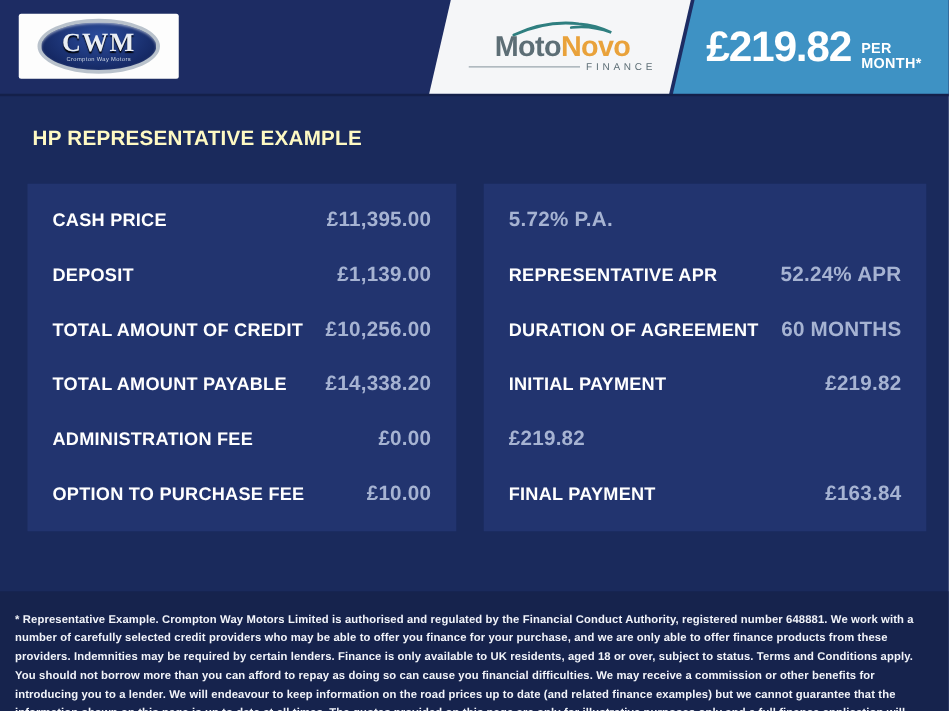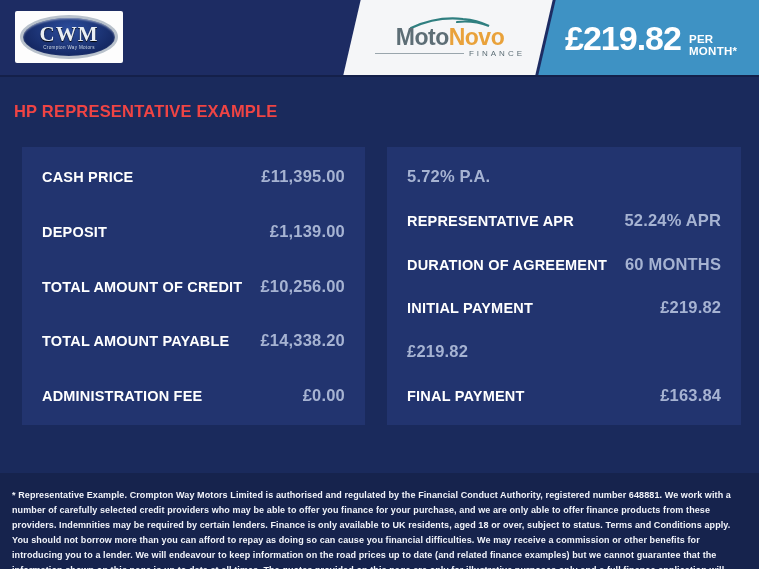--- a/index.html
+++ b/index.html
@@ -6,42 +6,42 @@
   html,body { width:759px; height:569px; }
   body { font-family:"Liberation Sans", sans-serif; }
   .page { position:relative; width:759px; height:569px; background:#1a2a5c; overflow:hidden; }
 
   
   .header { position:relative; width:100%; height:77px; background:#1d2c63; border-bottom:2px solid #14204a; overflow:hidden; }
   .shape-white { position:absolute; top:-10px; bottom:-10px; left:352px; width:192px; background:#f5f6f8; transform:skewX(-13deg); }
   .shape-blue  { position:absolute; top:-10px; bottom:-10px; left:547px; width:260px; background:#3e92c4; transform:skewX(-13deg); }
 
   
-  .cwm-box { position:absolute; left:15px; top:11px; width:108px; height:52px; background:#fdfdfd; border-radius:2px; display:flex; align-items:center; justify-content:center; }
+  .cwm-box { position:absolute; left:15px; top:11px; width:128px; height:52px; background:#fdfdfd; border-radius:2px; display:flex; align-items:center; justify-content:center; }
   .cwm-oval { position:relative; width:98px; height:44px; border-radius:50%; background:radial-gradient(ellipse at 50% 30%, #2c4d9d 0%, #162a66 70%, #0e1d4e 100%); border:3px solid #b9c2cc; box-shadow:inset 0 1px 2px rgba(255,255,255,.5); display:flex; flex-direction:column; align-items:center; justify-content:center; }
   .cwm-text { font-family:"Liberation Serif", serif; font-weight:bold; font-size:21px; color:#e9eef4; letter-spacing:1px; line-height:20px; text-shadow:0 1px 1px #000; }
   .cwm-sub { font-size:4.6px; color:#cdd6e2; letter-spacing:.3px; margin-top:1px; white-space:nowrap; }
 
   
   .motonovo { position:absolute; left:375px; top:14px; width:150px; text-align:center; }
   .mn-swoosh { display:block; margin:0 auto -6px auto; }
   .mn-word { font-size:23px; font-weight:bold; line-height:22px; letter-spacing:-0.5px; }
   .mn-moto { color:#5d6e76; }
   .mn-novo { color:#e9a23b;margin-top:24px; }
   .mn-finance-row { display:flex; align-items:center; justify-content:flex-end; margin-top:1px; }
   .mn-line { flex:1 1 auto; height:1px; background:#9aa6ad; margin-right:5px; }
   .mn-finance { font-size:8px; color:#5d6e76; letter-spacing:3px; }
 
   
   .price-wrap { position:absolute; left:565px; top:0; height:77px; width:190px; display:flex; align-items:center; justify-content:flex-start; gap:8px; }
   .price-amount { color:#ffffff; font-size:34px; font-weight:bold; letter-spacing:-1px; }
   .price-period { color:#ffffff; font-size:11.5px; font-weight:bold; letter-spacing:.3px; position:relative; top:6px; }
 
   
-  .title { padding:25px 0 0 14px; color:#ef4444; font-size:16.5px; font-weight:bold; letter-spacing:.2px; }
+  .title { padding:25px 0 0 26px; color:#fef9c3; font-size:16.5px; font-weight:bold; letter-spacing:.2px; }
 
   
   .panels { position:absolute; left:22px; top:147px; width:718px; height:278px; display:flex; gap:22px; }
   .panel { flex:1 1 0; background:#22346f; padding:20px 20px; display:flex; flex-direction:column; justify-content:space-between; }
   .row { display:flex; align-items:baseline; justify-content:space-between;gap:18px; }
   .row .lbl { color:#ffffff; font-size:14.5px; font-weight:bold; letter-spacing:.2px; white-space:nowrap; }
   .row .val { color:#a6b3d2; font-size:16.5px; font-weight:bold; letter-spacing:.2px; white-space:nowrap; }
 
   
   .footer { position:absolute; left:0; bottom:0; width:759px; height:96px; background:#16234d; padding:15px 12px 0 12px; }
@@ -105,20 +105,24 @@
         <div class="row">
           <span class="lbl">TOTAL AMOUNT PAYABLE</span>
           <span class="val">£14,338.20</span>
         </div>
 
         <div class="row">
           <span class="lbl">ADMINISTRATION FEE</span>
           <span class="val">£0.00</span>
         </div>
 
+        <div class="row">
+          <span class="lbl">OPTION TO PURCHASE FEE</span>
+          <span class="val">£10.00</span>
+        </div>
       </div>
     <div class="panel">
 
         <div class="row">
           <span class="val">5.72% P.A.</span>
         </div>
 
         <div class="row">
           <span class="lbl">REPRESENTATIVE APR</span>
           <span class="val">52.24% APR</span>

